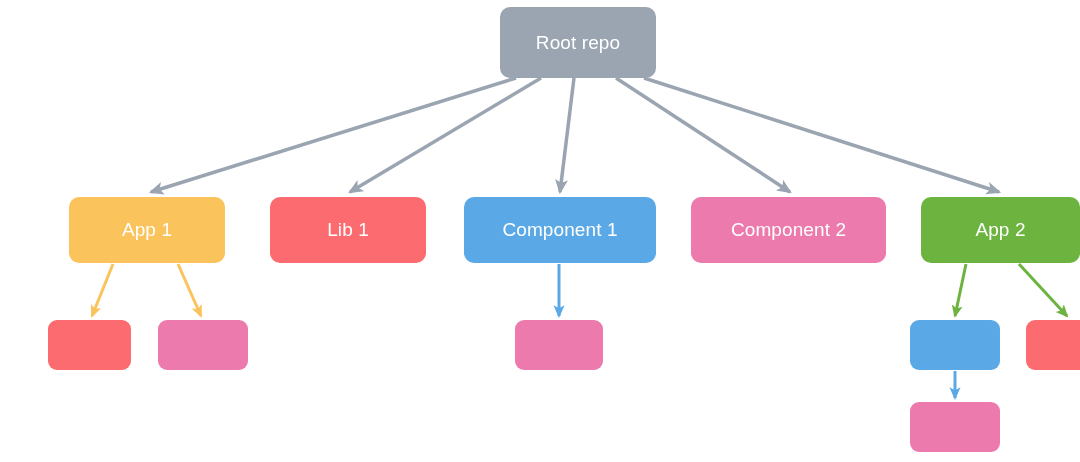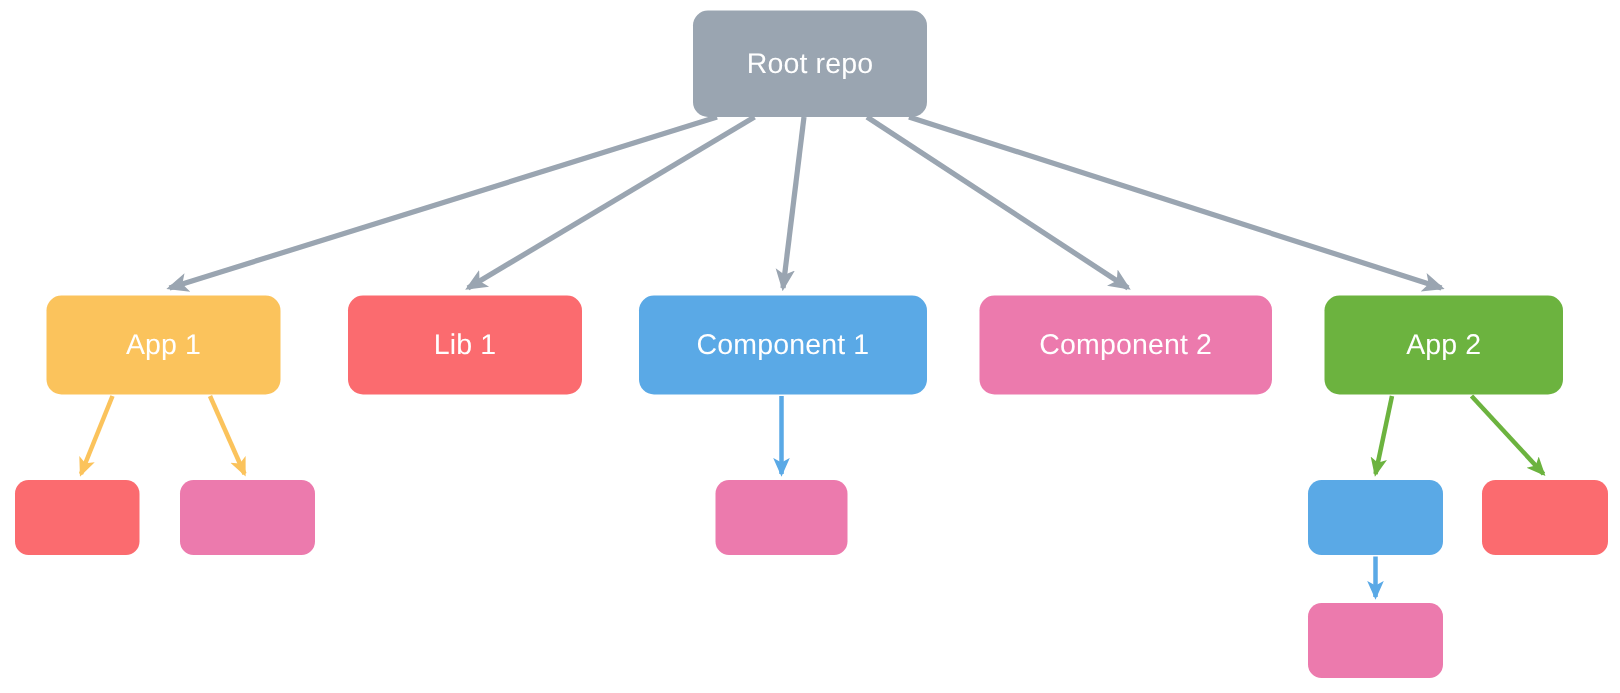--- a/index.html
+++ b/index.html
@@ -11,20 +11,21 @@
     width: 1080px;
     height: 462px;
     overflow: hidden;
     font-family: "Liberation Sans", sans-serif;
   }
   #diagram-root {
     position: relative;
     width: 892px;
     height: 462px;
     background: #ffffff;
+    padding-left: 38px;
   }
   svg#diagram-svg {
     display: block;
     width: 1080px;
     height: 462px;
   }
   .node-label {
     font-family: "Liberation Sans", sans-serif;
     font-size: 19px;
     fill: #ffffff;

